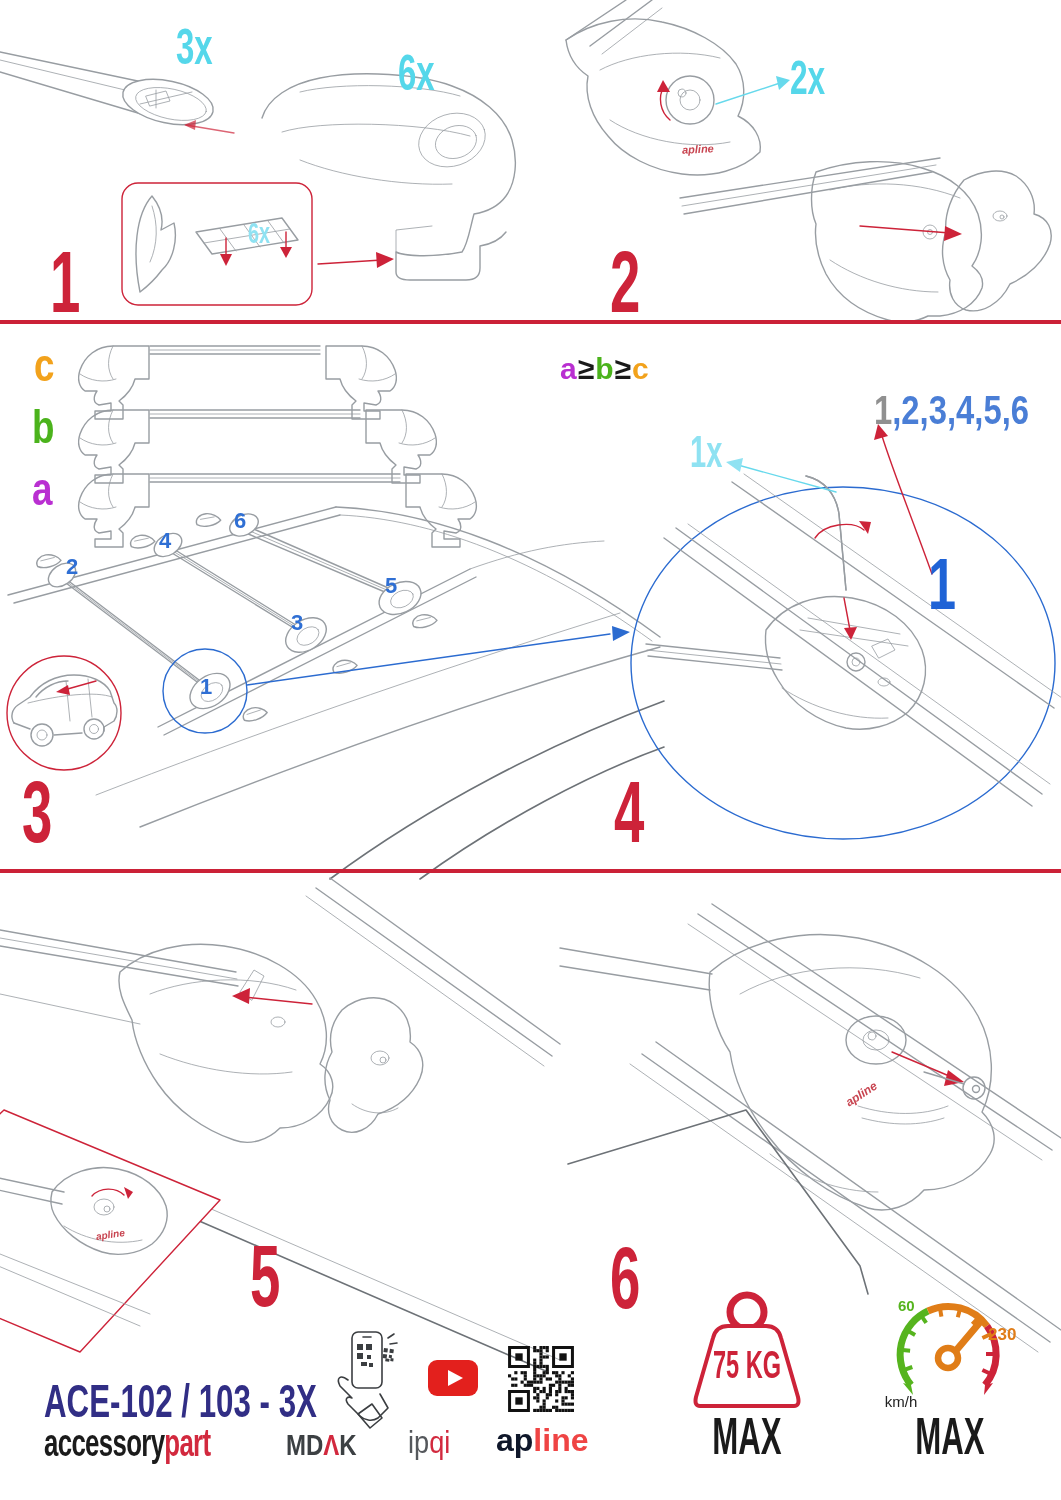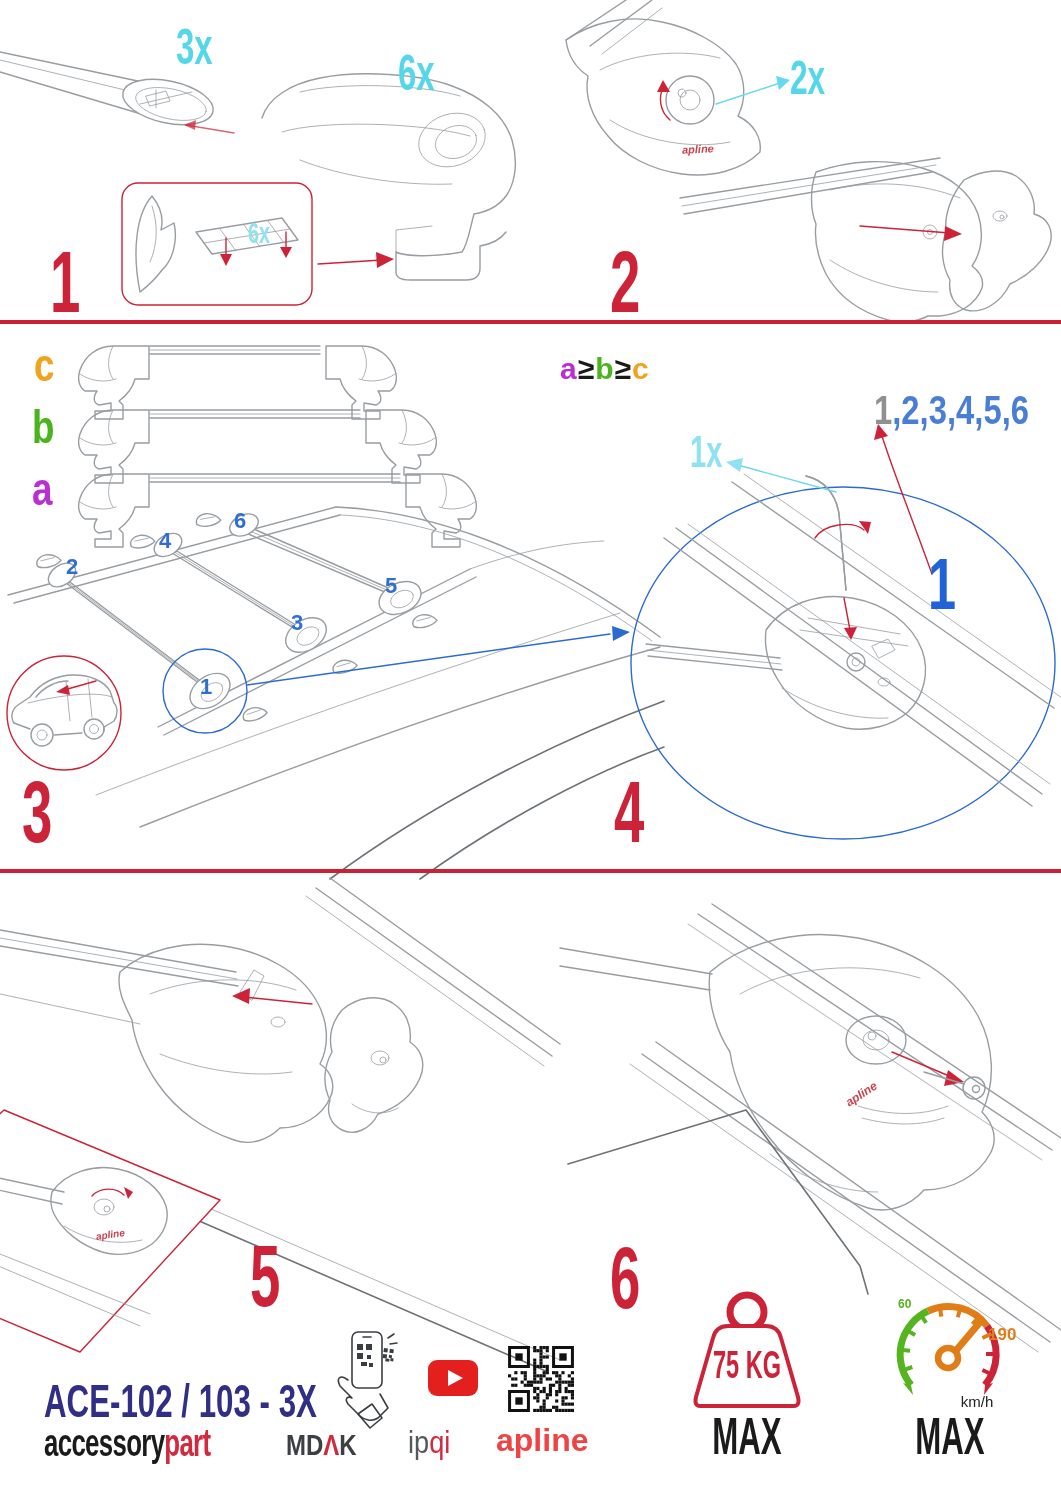--- a/index.html
+++ b/index.html
@@ -537,21 +537,21 @@
       <rect x="36" y="60" width="3" height="3" fill="#111"></rect>
       <rect x="39" y="60" width="3" height="3" fill="#111"></rect>
       <rect x="45" y="60" width="3" height="3" fill="#111"></rect>
       <rect x="48" y="60" width="3" height="3" fill="#111"></rect>
       <rect x="51" y="60" width="3" height="3" fill="#111"></rect>
       <rect x="54" y="60" width="3" height="3" fill="#111"></rect>
       <rect x="57" y="60" width="3" height="3" fill="#111"></rect>
       <rect x="60" y="60" width="3" height="3" fill="#111"></rect>
     </svg>
   <div class="abs" style="left:496px;top:1424px;font-size:32px;font-weight:700">
-    <span style="color:#ef4444">ap</span><span style="color:#ef4444">line</span>
+    <span style="color:#0f172a">ap</span><span style="color:#ef4444">line</span>
   </div>
 
   <svg style="left:672px;top:1288px" width="150" height="122" viewBox="0 0 150 122">
     <circle cx="75" cy="24" r="17" fill="none" stroke="#cd2339" stroke-width="7"></circle>
     <path d="M28,118 Q22,118 24,109 L41,50 Q44,38 56,38 L94,38 Q106,38 109,50 L126,109 Q128,118 122,118 Z" fill="#fff" stroke="#cd2339" stroke-width="4" stroke-linejoin="round"></path>
   </svg>
   <div class="abs ctr cond" style="left:672px;top:1346px;width:150px;font-size:38px;font-weight:700;color:#cd2339;transform:scale(.62,1);transform-origin:center top">75 KG</div>
   <div class="abs ctr cond" style="left:672px;top:1410px;width:150px;font-size:52px;font-weight:700;color:#1a1a1a;transform:scale(.6,1);transform-origin:center top">MAX</div>
 
   <svg style="left:884px;top:1290px" width="132" height="126" viewBox="0 0 132 126">
@@ -568,18 +568,18 @@
       <line x1="55.7" y1="16.7" x2="57.4" y2="26.6" stroke="#e07d18"></line>
       <line x1="76.4" y1="17.6" x2="73.8" y2="27.3" stroke="#e07d18"></line>
       <line x1="94.9" y1="27.2" x2="88.4" y2="34.2" stroke="#e07d18"></line>
       <line x1="107.5" y1="43.7" x2="98.4" y2="48.0" stroke="#e07d18"></line>
       <line x1="112" y1="64" x2="102" y2="64" stroke="#cd2339"></line>
       <line x1="107.5" y1="84.3" x2="98.4" y2="80.0" stroke="#cd2339"></line>
     </g>
     <path d="M64,70 L97,31" stroke="#e07d18" stroke-width="7" stroke-linecap="round"></path>
     <circle cx="64" cy="68" r="10" fill="#fff" stroke="#e07d18" stroke-width="6.5"></circle>
   </svg>
-  <div class="abs" style="left:898px;top:1298px;font-size:12px;font-weight:700;color:#56b41e">60</div>
-  <div class="abs" style="left:988px;top:1326px;font-size:17px;font-weight:700;color:#e07d18">190</div>
-  <div class="abs ctr" style="left:911px;top:1394px;width:132px;font-size:15px;color:#222">km/h</div>
+  <div class="abs" style="left:898px;top:1298px;font-size:15px;font-weight:700;color:#56b41e">60</div>
+  <div class="abs" style="left:988px;top:1326px;font-size:17px;font-weight:700;color:#e07d18">230</div>
+  <div class="abs ctr" style="left:835px;top:1394px;width:132px;font-size:15px;color:#222">km/h</div>
   <div class="abs ctr cond" style="left:884px;top:1410px;width:132px;font-size:52px;font-weight:700;color:#1a1a1a;transform:scale(.6,1);transform-origin:center top">MAX</div>
 
 </div>
 
 </body></html>

